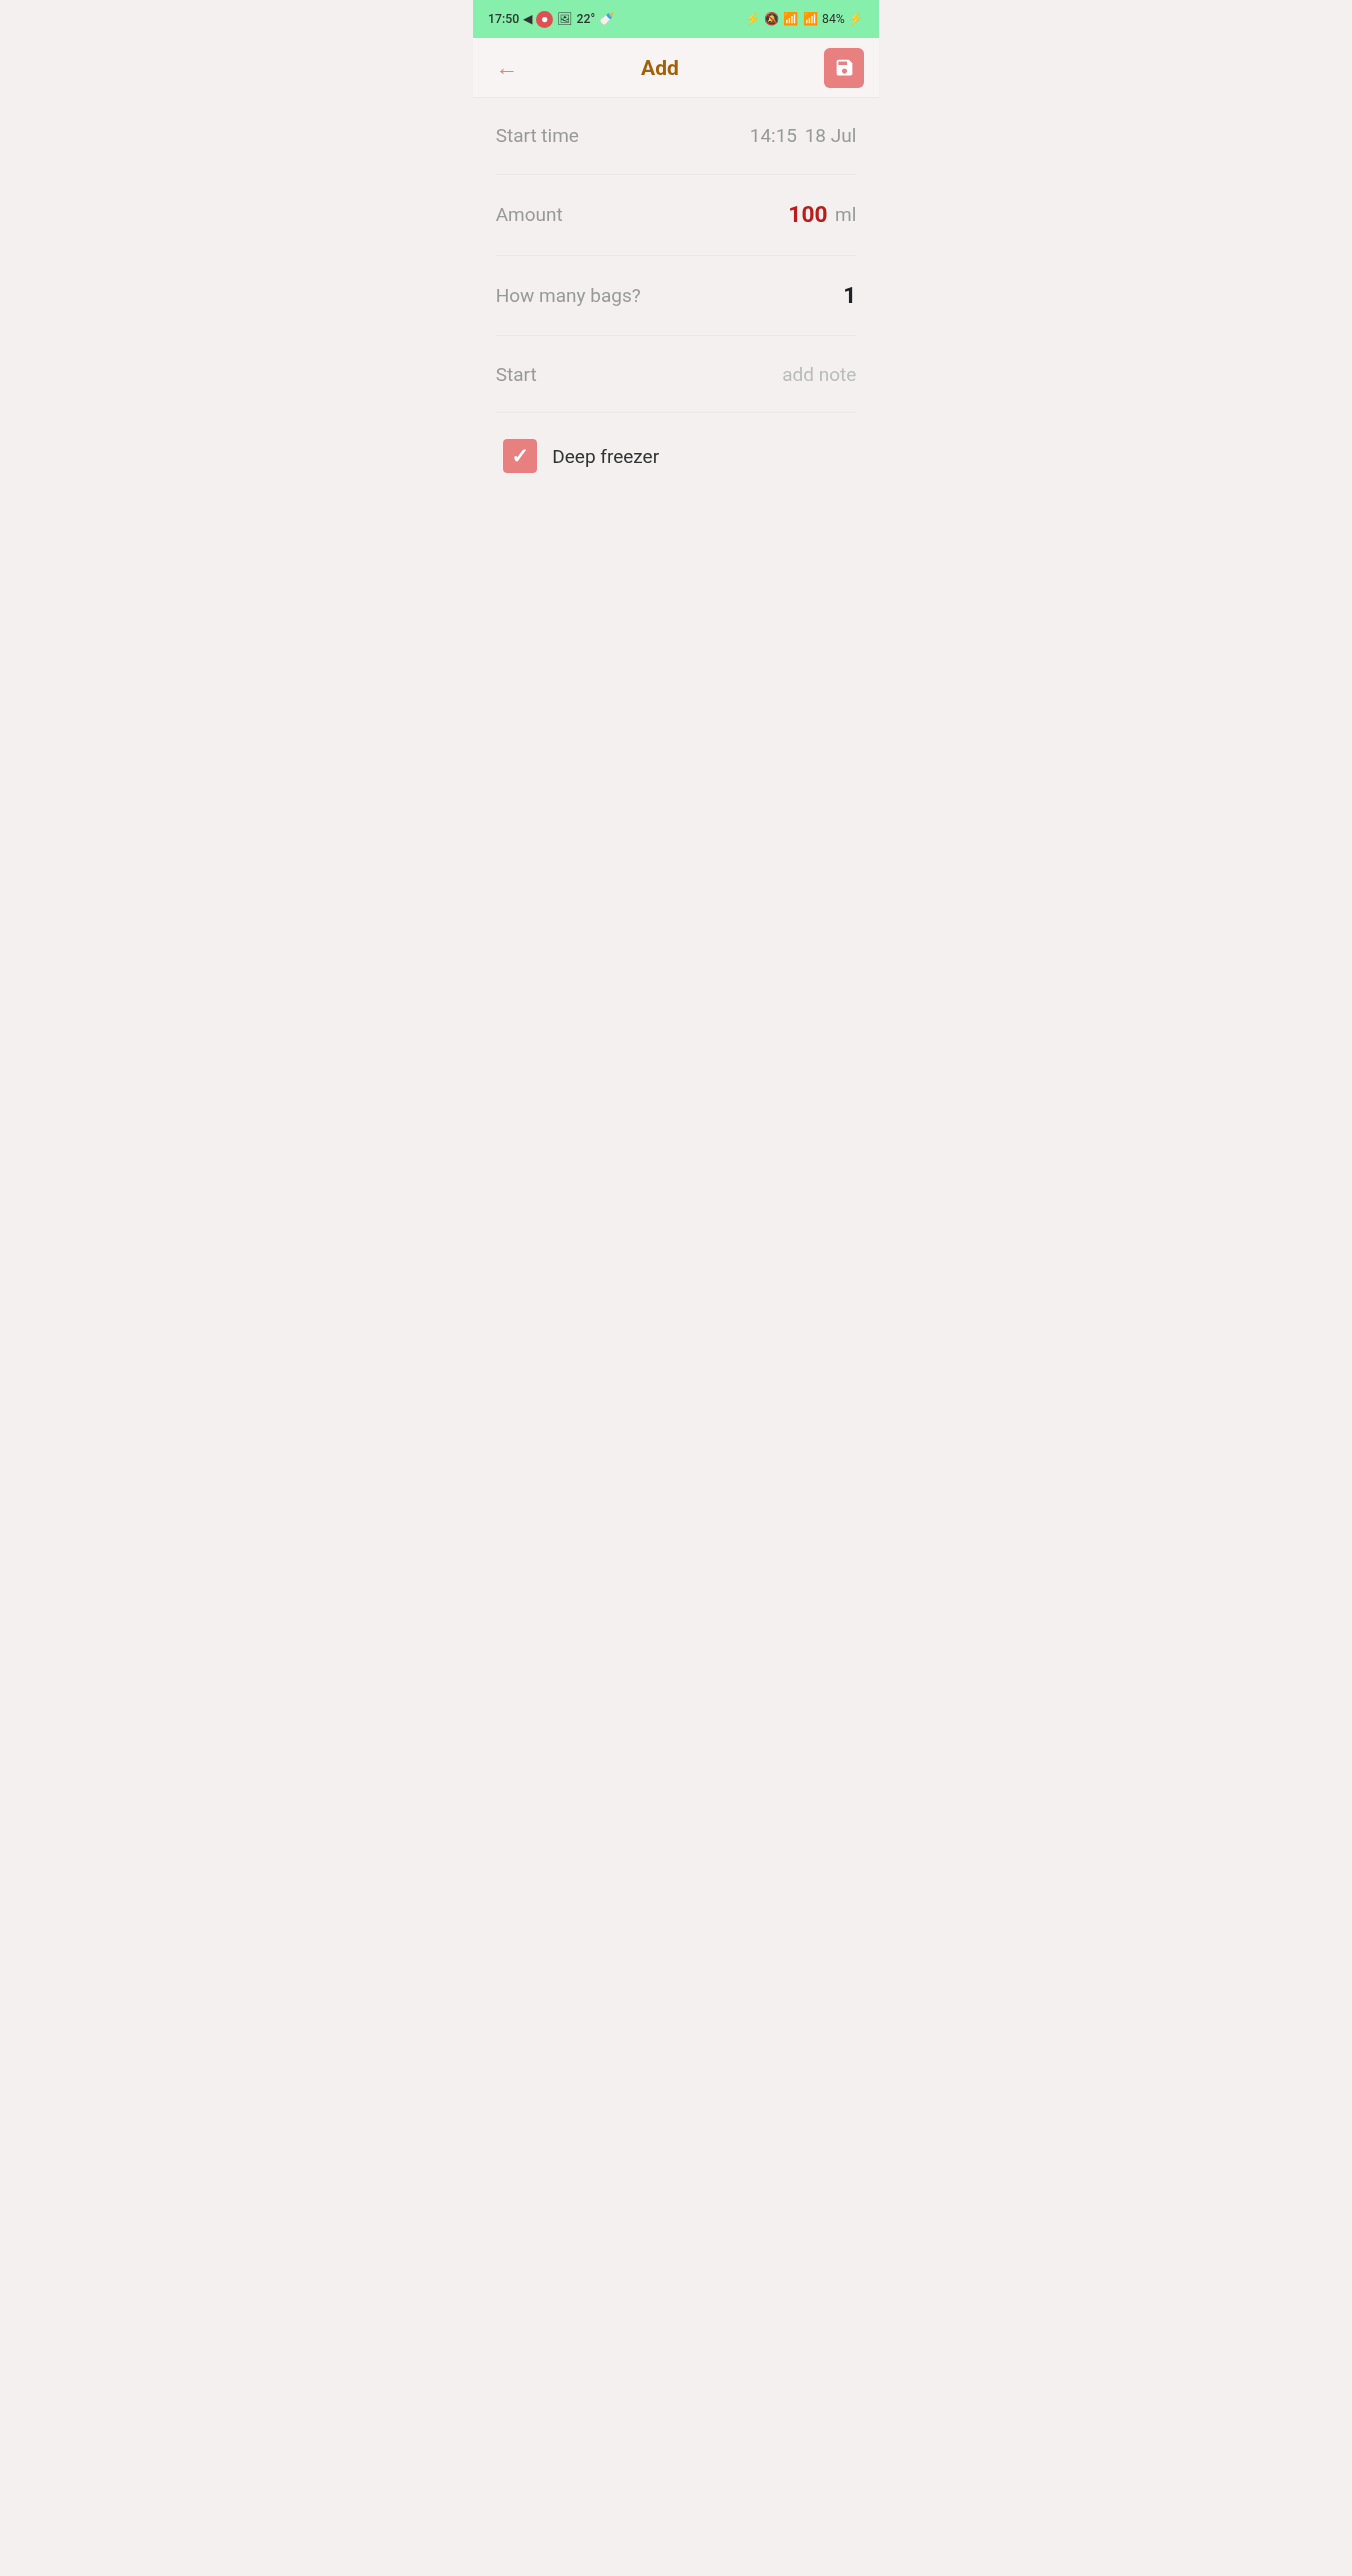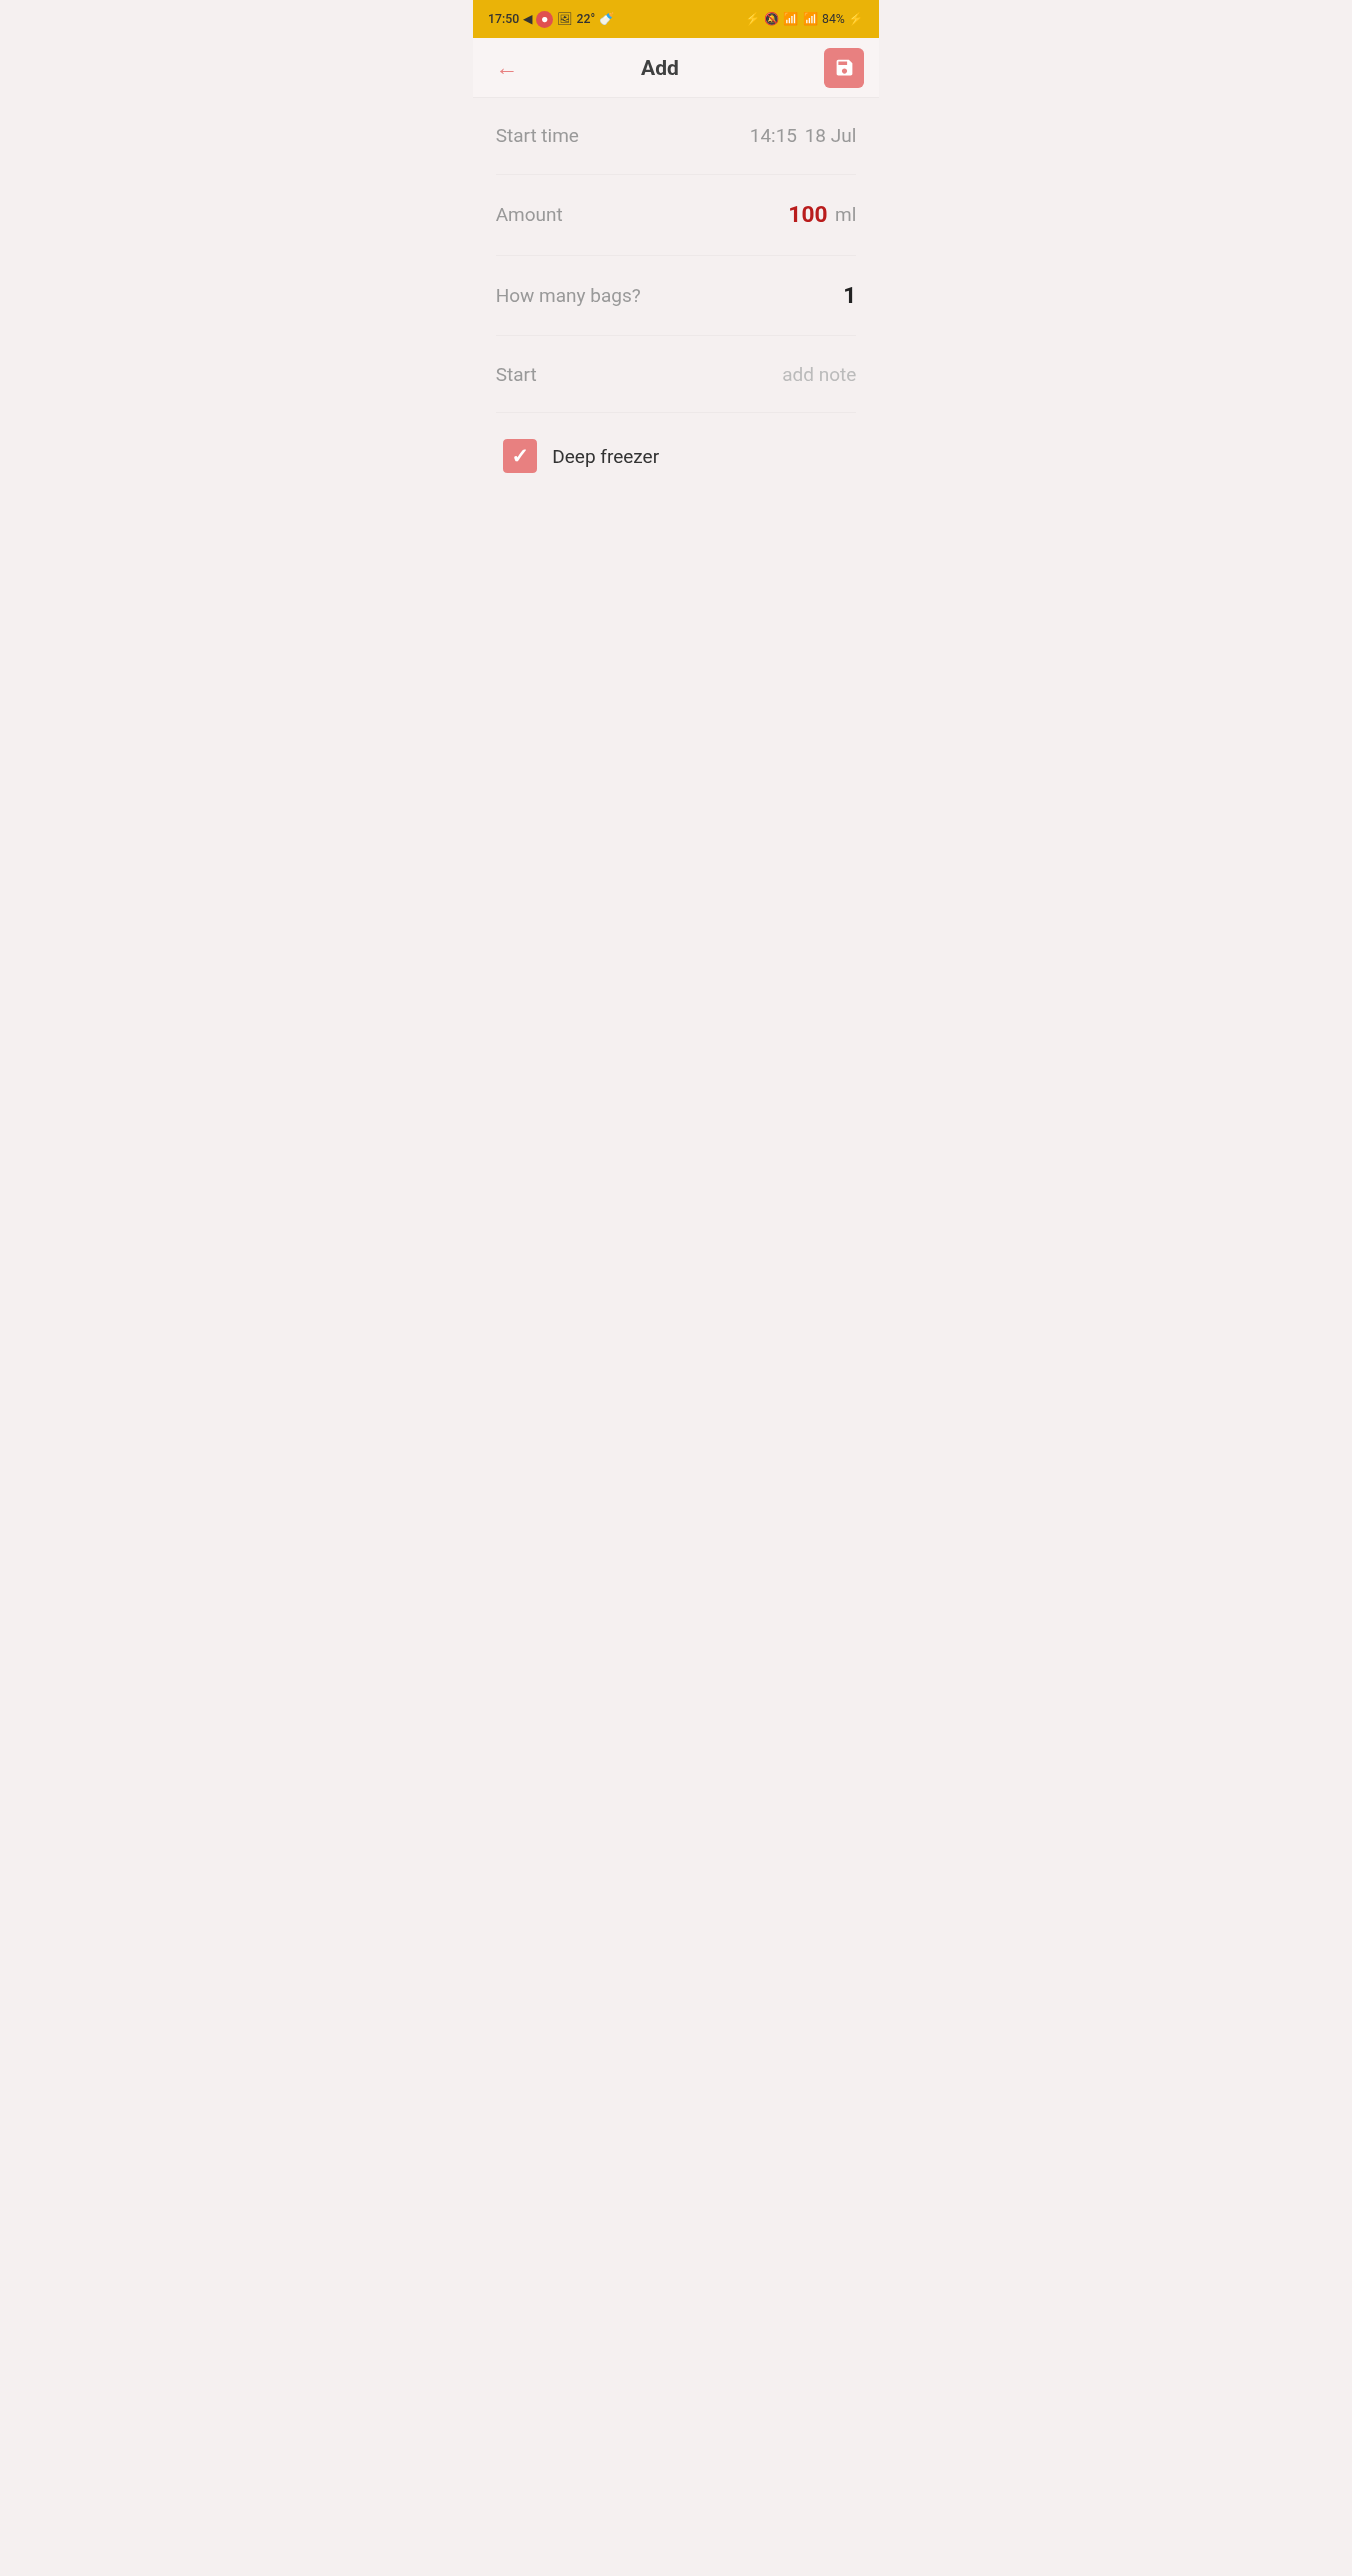--- a/index.html
+++ b/index.html
@@ -14,21 +14,21 @@
       font-family: 'Roboto', Arial, sans-serif;
       width: 100%;
       max-width: 406px;
       margin: 0 auto;
       min-height: 100vh;
       position: relative;
     }
 
     
     .status-bar {
-      background-color: #eab308;
+      background-color: #86efac;
       height: 38px;
       display: flex;
       align-items: center;
       justify-content: space-between;
       padding: 0 15px;
       font-size: 12.3px;
       color: #333;
     }
 
     .status-left {
@@ -61,21 +61,21 @@
       cursor: pointer;
       background: none;
       border: none;
       padding: 7.6px;
       line-height: 1;
     }
 
     .app-bar-title {
       font-size: 21px;
       font-weight: 700;
-      color: #404040;
+      color: #a16207;
       flex: 1;
       text-align: center;
       margin-left: -30px;
     }
 
     .save-btn {
       background-color: #e88080;
       border: none;
       border-radius: 5.7px;
       width: 40px;

